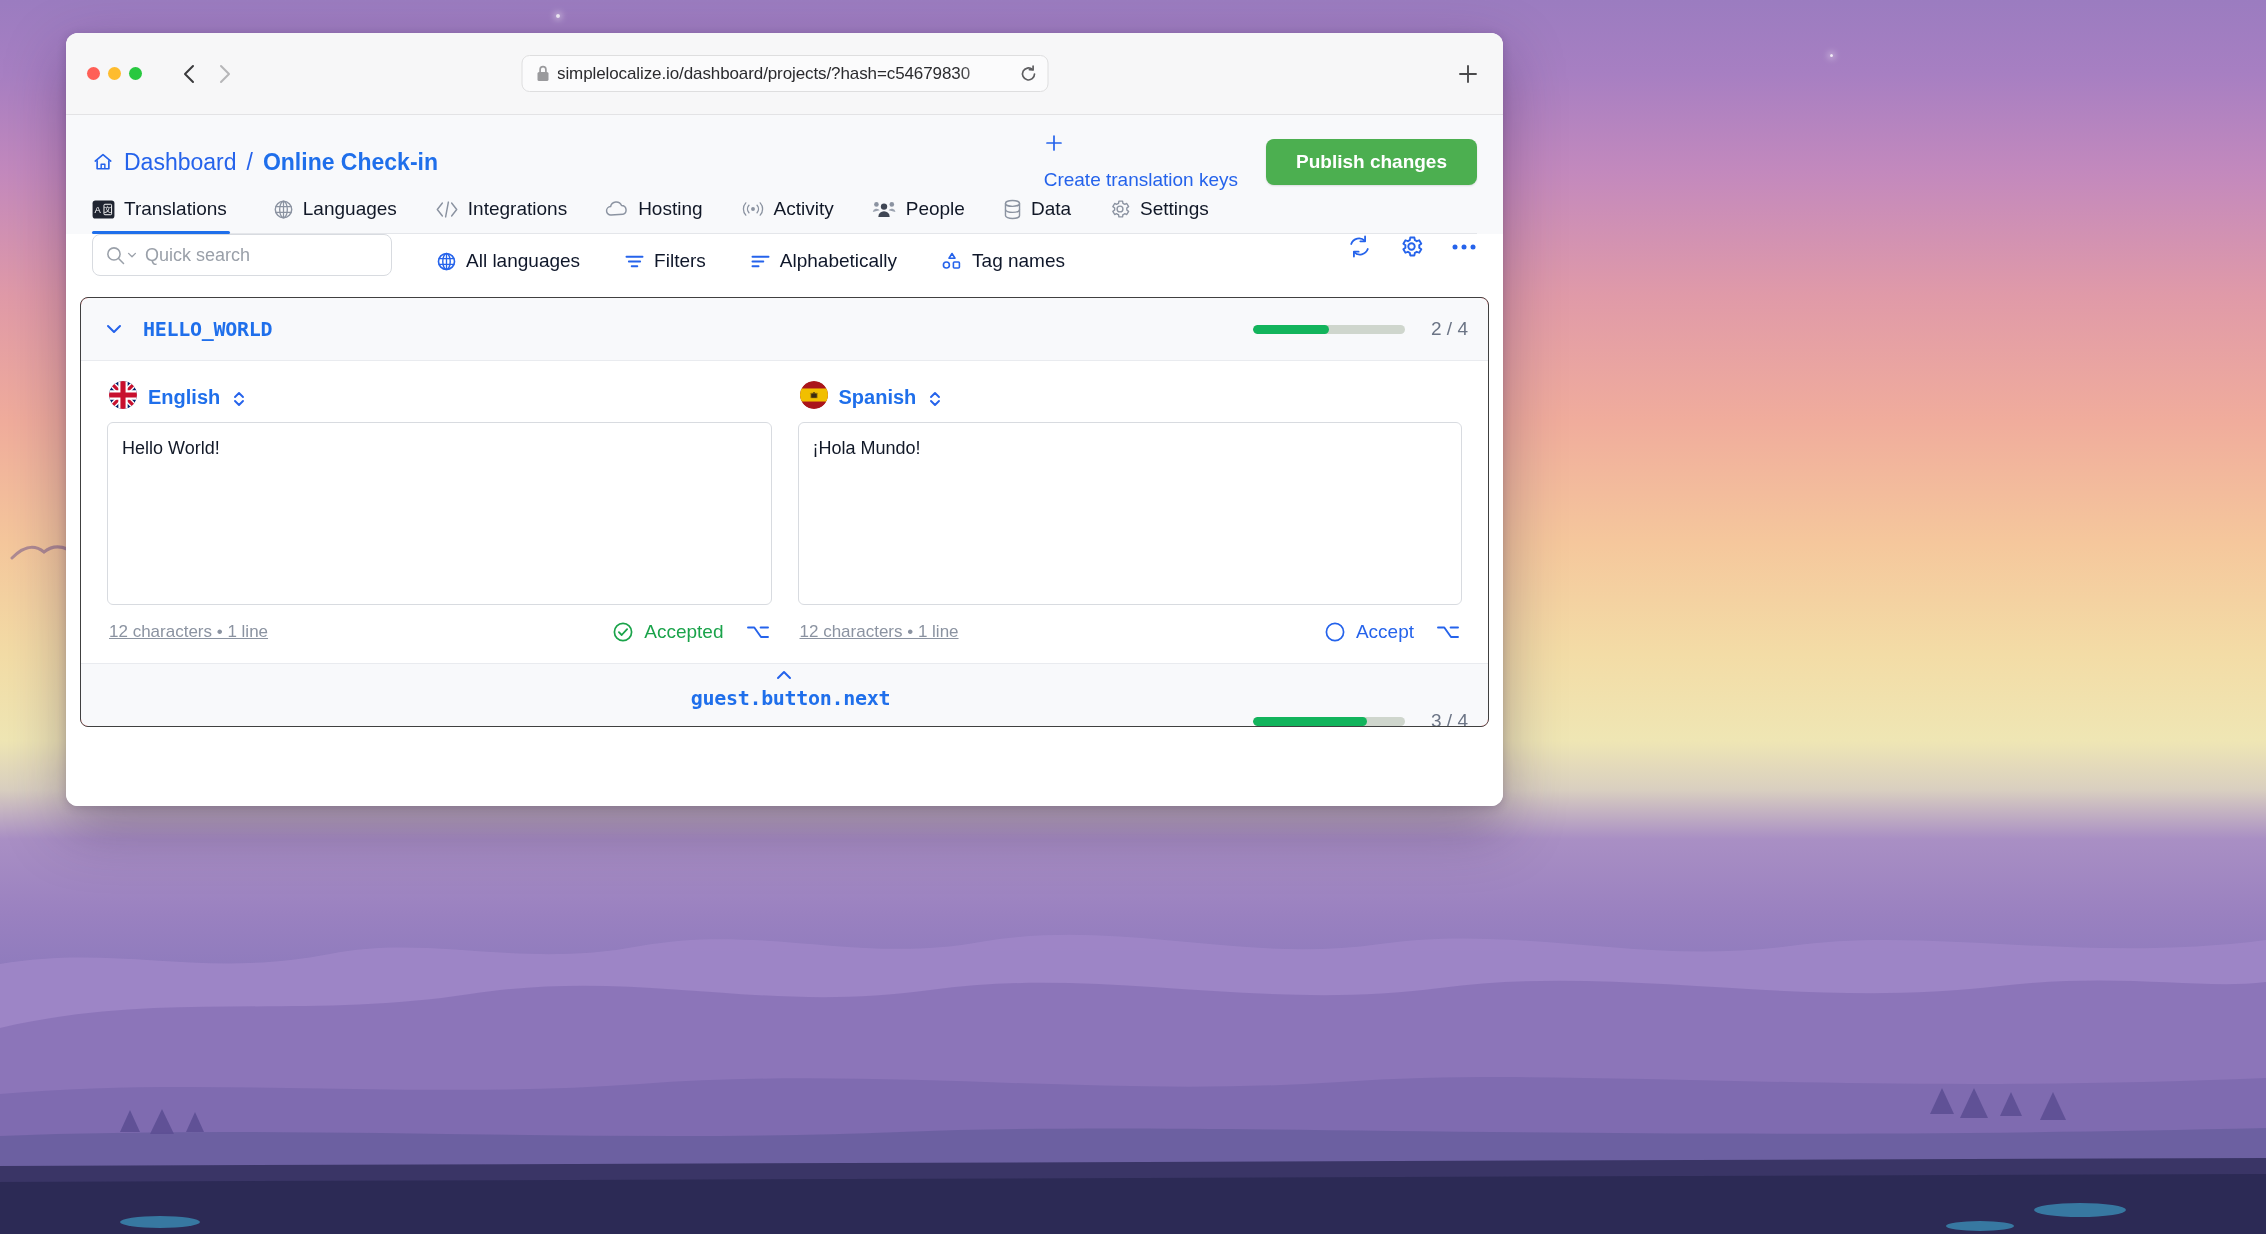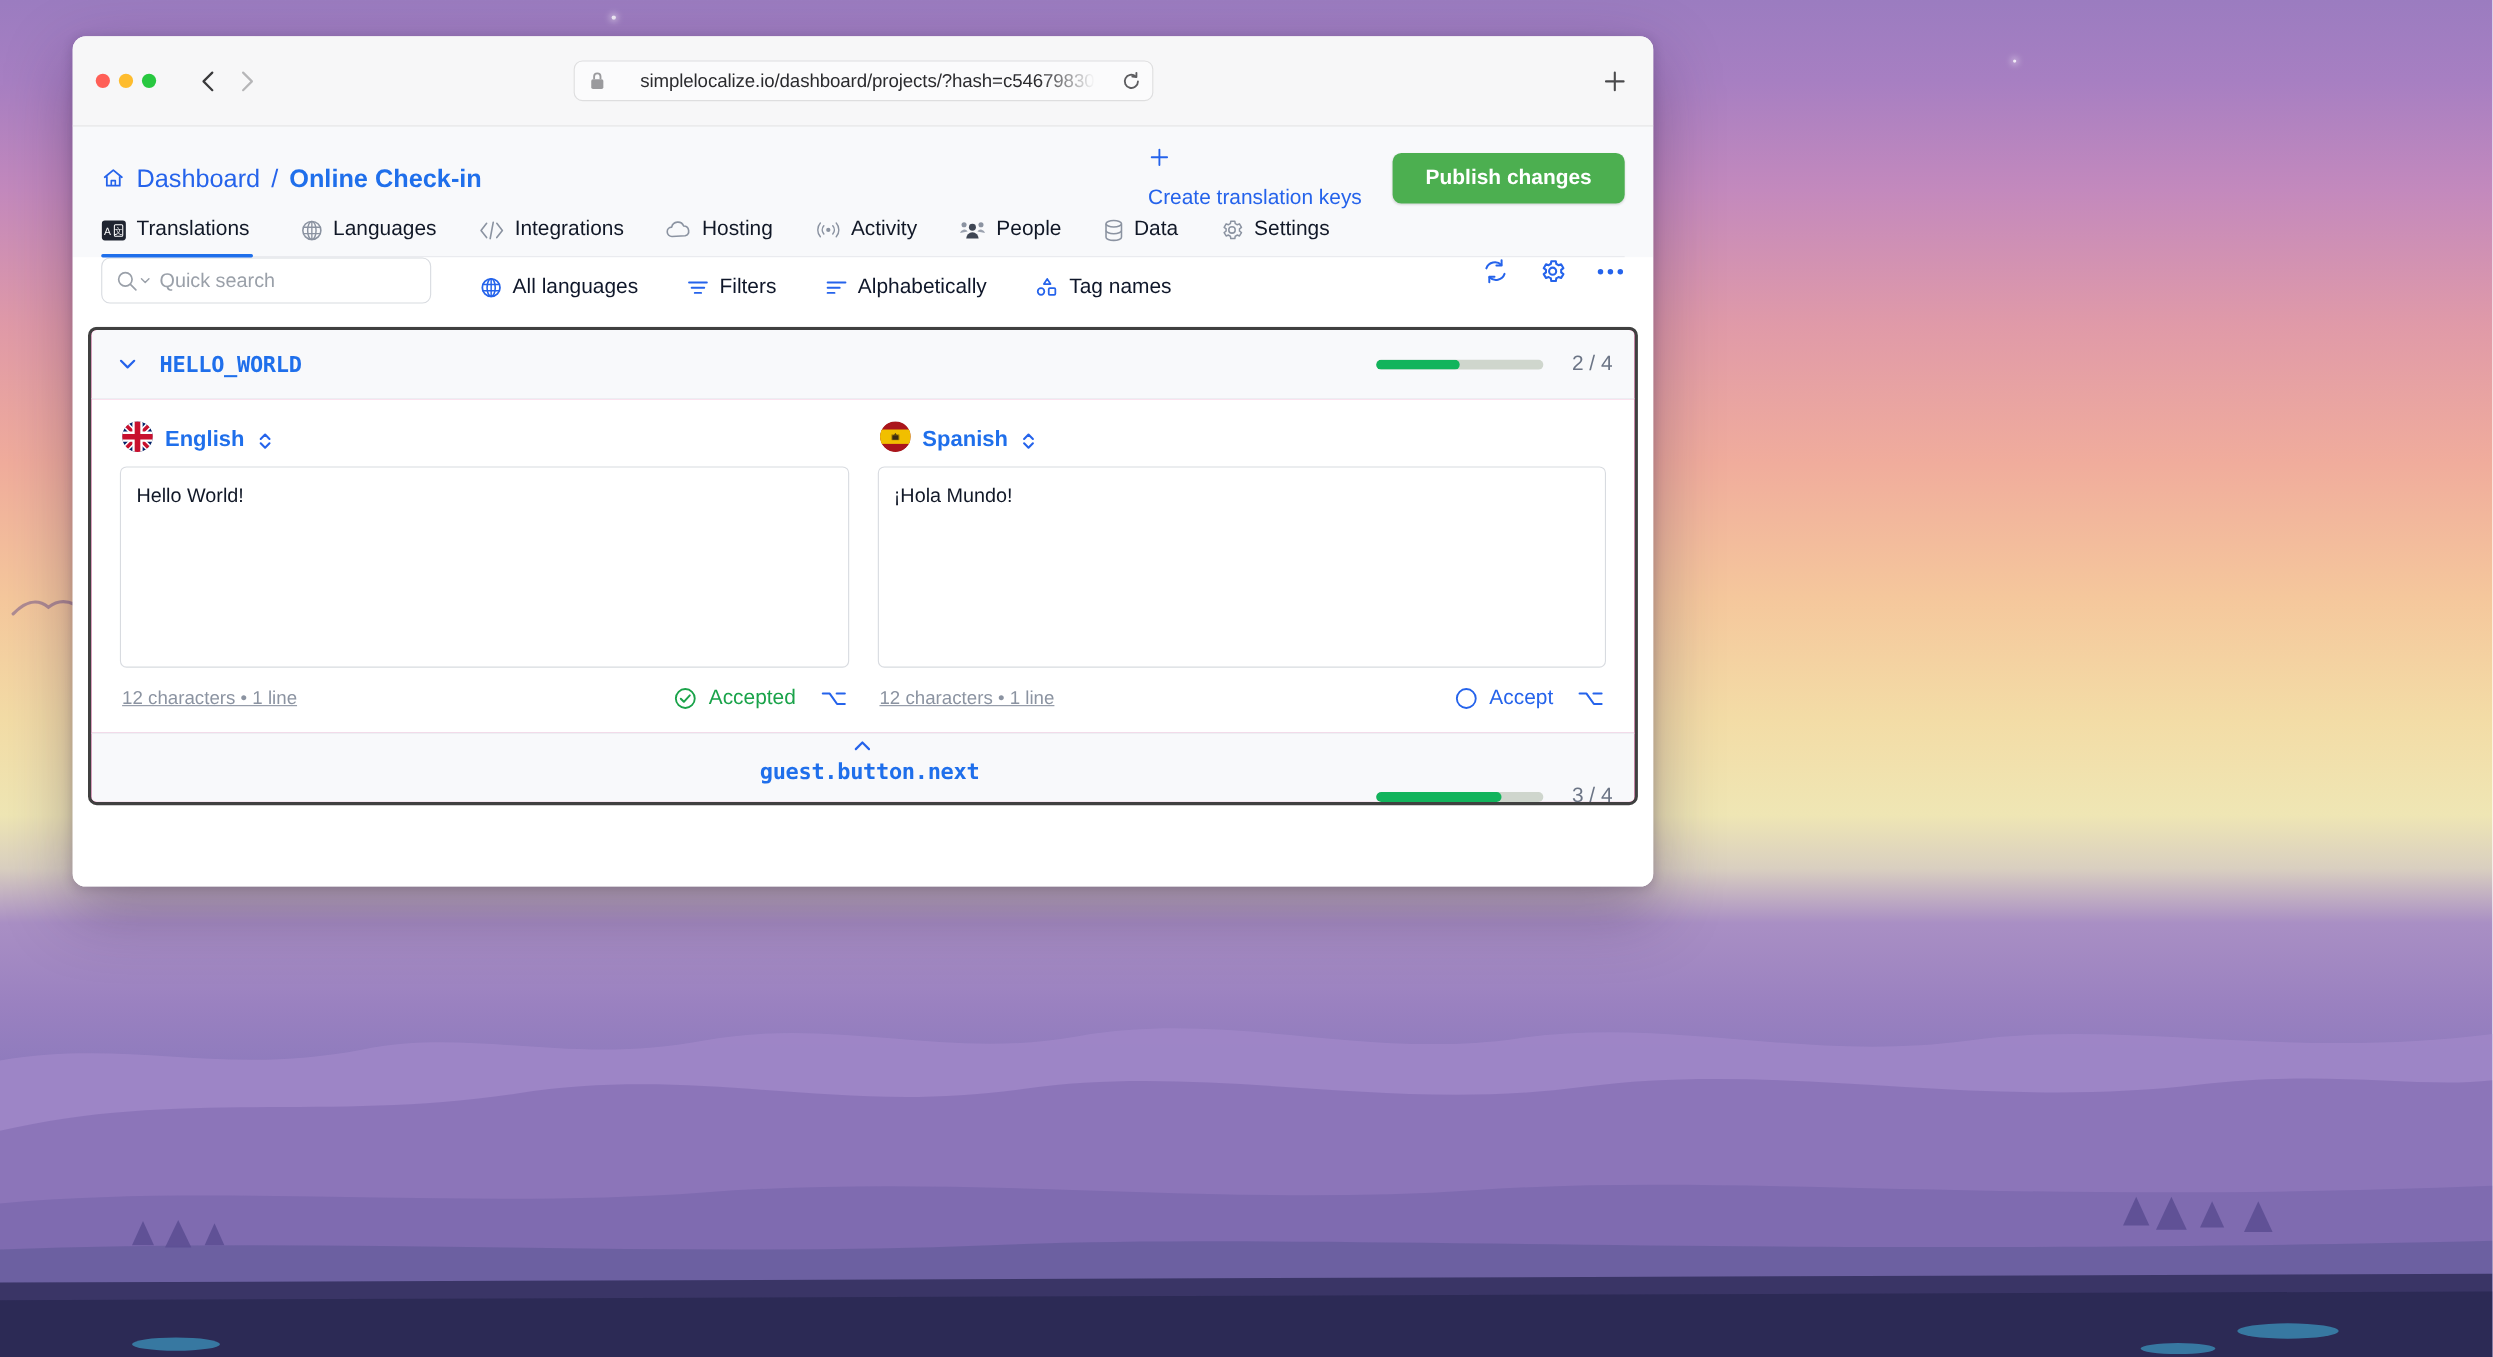--- a/index.html
+++ b/index.html
@@ -98,22 +98,21 @@
     left: 50%;
     transform: translateX(-50%);
     width: 527px;
     height: 37px;
     background: #fbfbfc;
     border: 1px solid #dededf;
     border-radius: 8px;
     display: flex;
     align-items: center;
     padding: 0 10px 0 14px;
-    gap: 24px;
-    text-align: right;
+    gap: 8px;
   }
   .urlbar .lock { flex: 0 0 auto; display: flex; align-items: center; }
   .urltext {
     flex: 1 1 auto;
     font-size: 17px;
     color: #2b2b2e;
     white-space: nowrap;
     overflow: hidden;
     letter-spacing: -.1px;
     -webkit-mask-image: linear-gradient(to right, #000 88%, transparent 100%);
@@ -258,23 +257,23 @@
   .tbicon { cursor: pointer; display: flex; align-items: center; color: #2563eb; }
 
   
   .content {
     flex: 1 1 auto;
     overflow: hidden;
     background: #fff;
     padding: 0 14px 0 14px;
   }
   .keycard {
-    border: 3px solid #404040;
+    border: 1px solid #404040;
     border-radius: 8px;
-    background: #ec4899;
+    background: #b91c1c;
     overflow: hidden;
   }
   .keyhead {
     display: flex;
     align-items: center;
     height: 63px;
     padding: 0 20px 0 18px;
     background: #f8f9fb;
     border-bottom: 1px solid #e9ebef;
     cursor: pointer;

